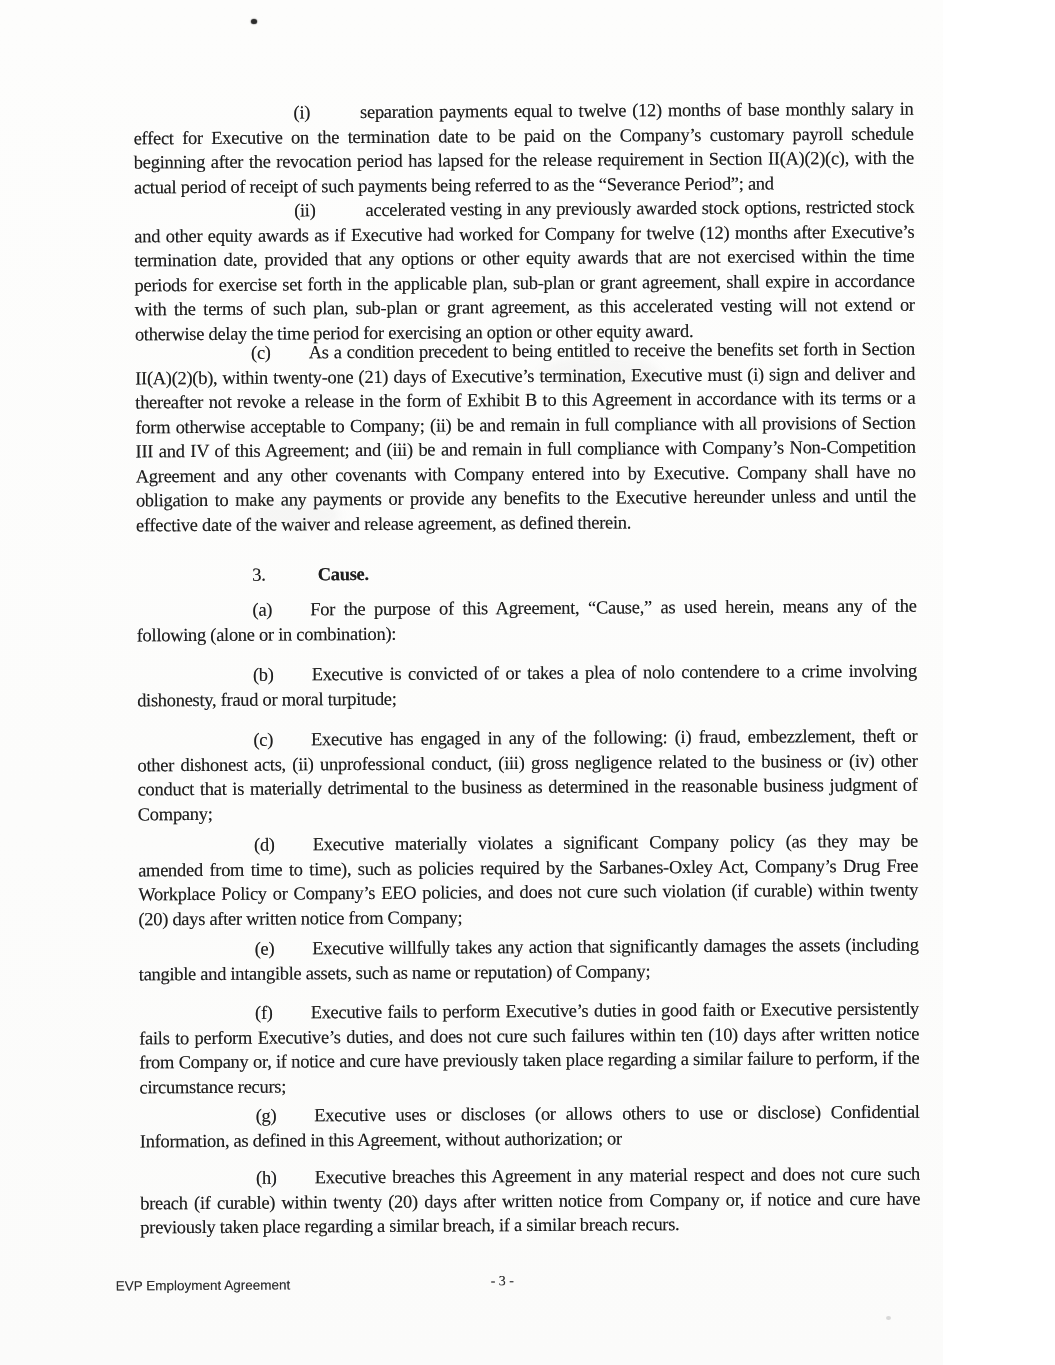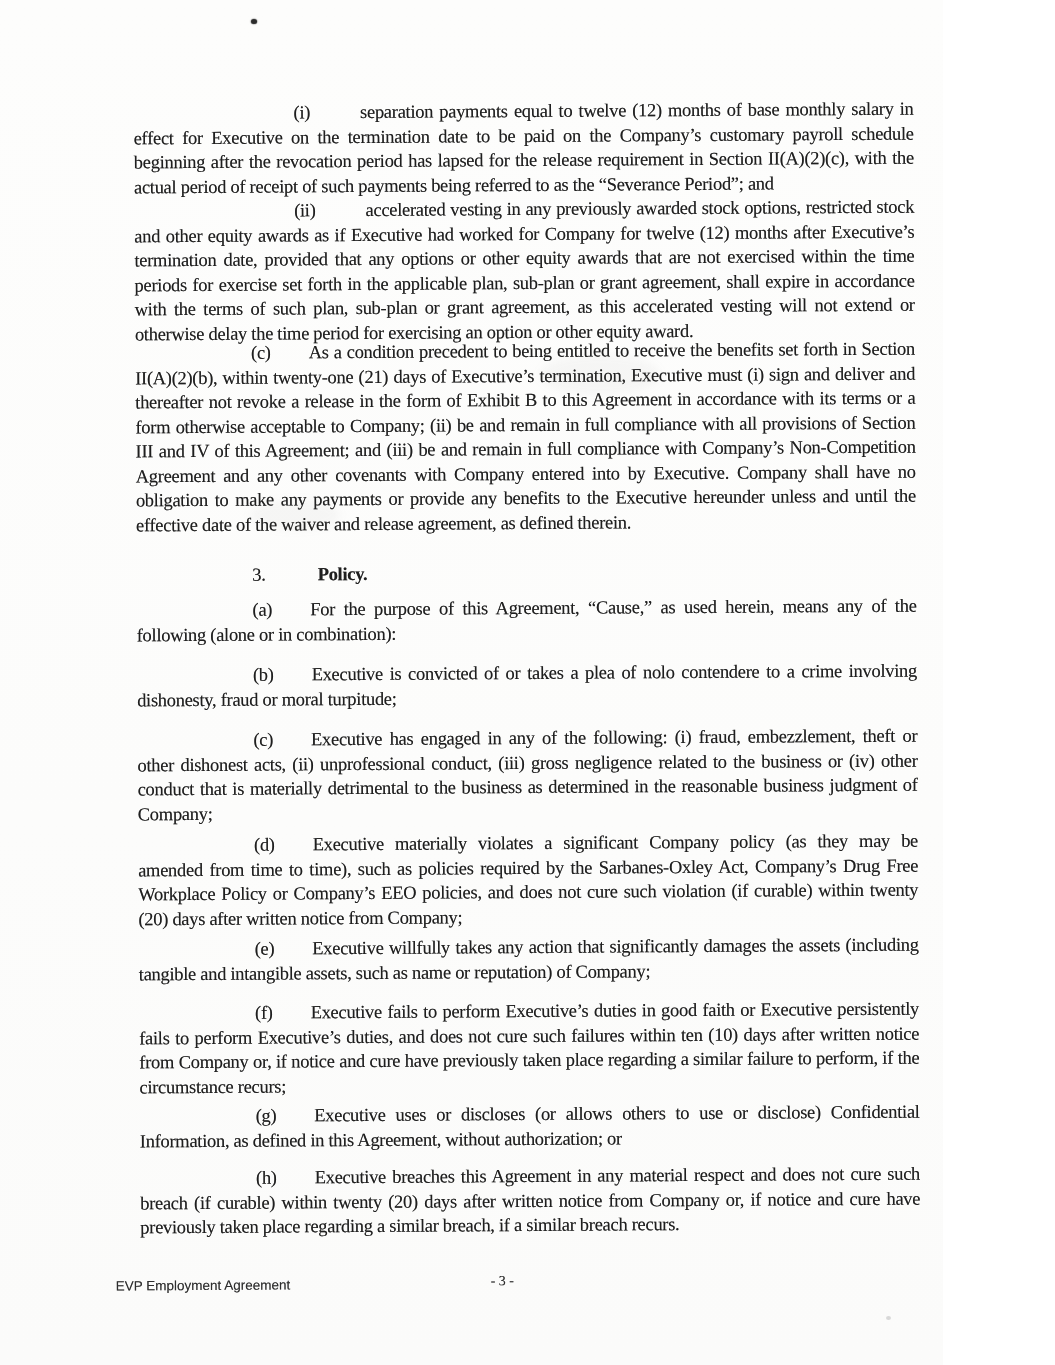--- a/index.html
+++ b/index.html
@@ -83,21 +83,21 @@
 
 <div class="page">
   <div class="doc">
 
     <p class="para lvl2" style="top:99px"><span>(i)</span><span class="tab t2"></span><span>separation payments equal to twelve (12) months of base monthly salary in effect for Executive on the termination date to be paid on the Company’s customary payroll schedule beginning after the revocation period has lapsed for the release requirement in Section II(A)(2)(c), with the actual period of receipt of such payments being referred to as the “Severance Period”; and</span></p>
 
     <p class="para lvl2" style="top:197px"><span>(ii)</span><span class="tab t2"></span><span>accelerated vesting in any previously awarded stock options, restricted stock and other equity awards as if Executive had worked for Company for twelve (12) months after Executive’s termination date, provided that any options or other equity awards that are not exercised within the time periods for exercise set forth in the applicable plan, sub-plan or grant agreement, shall expire in accordance with the terms of such plan, sub-plan or grant agreement, as this accelerated vesting will not extend or otherwise delay the time period for exercising an option or other equity award.</span></p>
 
     <p class="para lvl1" style="top:339px"><span>(c)</span><span class="tab t1"></span><span>As a condition precedent to being entitled to receive the benefits set forth in Section II(A)(2)(b), within twenty-one (21) days of Executive’s termination, Executive must (i) sign and deliver and thereafter not revoke a release in the form of Exhibit B to this Agreement in accordance with its terms or a form otherwise acceptable to Company; (ii) be and remain in full compliance with all provisions of Section III and IV of this Agreement; and (iii) be and remain in full compliance with Company’s Non-Competition Agreement and any other covenants with Company entered into by Executive.  Company shall have no obligation to make any payments or provide any benefits to the Executive hereunder unless and until the effective date of the waiver and release agreement, as defined therein.</span></p>
 
-    <p class="para lvl1" style="top:561px"><span>3.</span><span class="tab th"></span><span class="bold">Policy.</span></p>
+    <p class="para lvl1" style="top:561px"><span>3.</span><span class="tab th"></span><span class="bold">Cause.</span></p>
 
     <p class="para lvl1" style="top:596px"><span>(a)</span><span class="tab t1"></span><span>For the purpose of this Agreement, “Cause,” as used herein, means any of the following (alone or in combination):</span></p>
 
     <p class="para lvl1" style="top:661px"><span>(b)</span><span class="tab t1"></span><span>Executive is convicted of or takes a plea of nolo contendere to a crime involving dishonesty, fraud or moral turpitude;</span></p>
 
     <p class="para lvl1" style="top:726px"><span>(c)</span><span class="tab t1"></span><span>Executive has engaged in any of the following: (i) fraud, embezzlement, theft or other dishonest acts, (ii) unprofessional conduct, (iii) gross negligence related to the business or (iv) other conduct that is materially detrimental to the business as determined in the reasonable business judgment of Company;</span></p>
 
     <p class="para lvl1" style="top:831px"><span>(d)</span><span class="tab t1"></span><span>Executive materially violates a significant Company policy (as they may be amended from time to time), such as policies required by the Sarbanes-Oxley Act, Company’s Drug Free Workplace Policy or Company’s EEO policies, and does not cure such violation (if curable) within twenty (20) days after written notice from Company;</span></p>
 
     <p class="para lvl1" style="top:935px"><span>(e)</span><span class="tab t1"></span><span>Executive willfully takes any action that significantly damages the assets (including tangible and intangible assets, such as name or reputation) of Company;</span></p>

